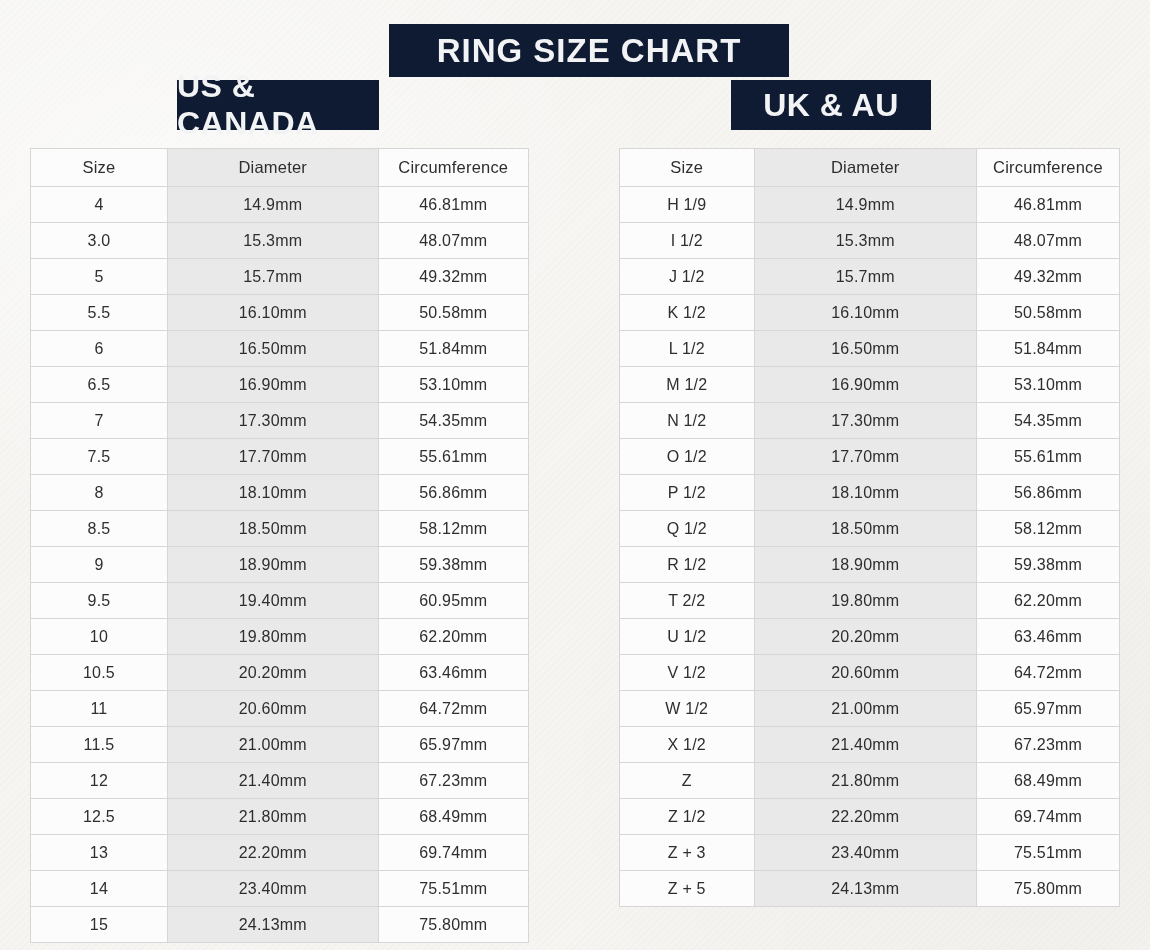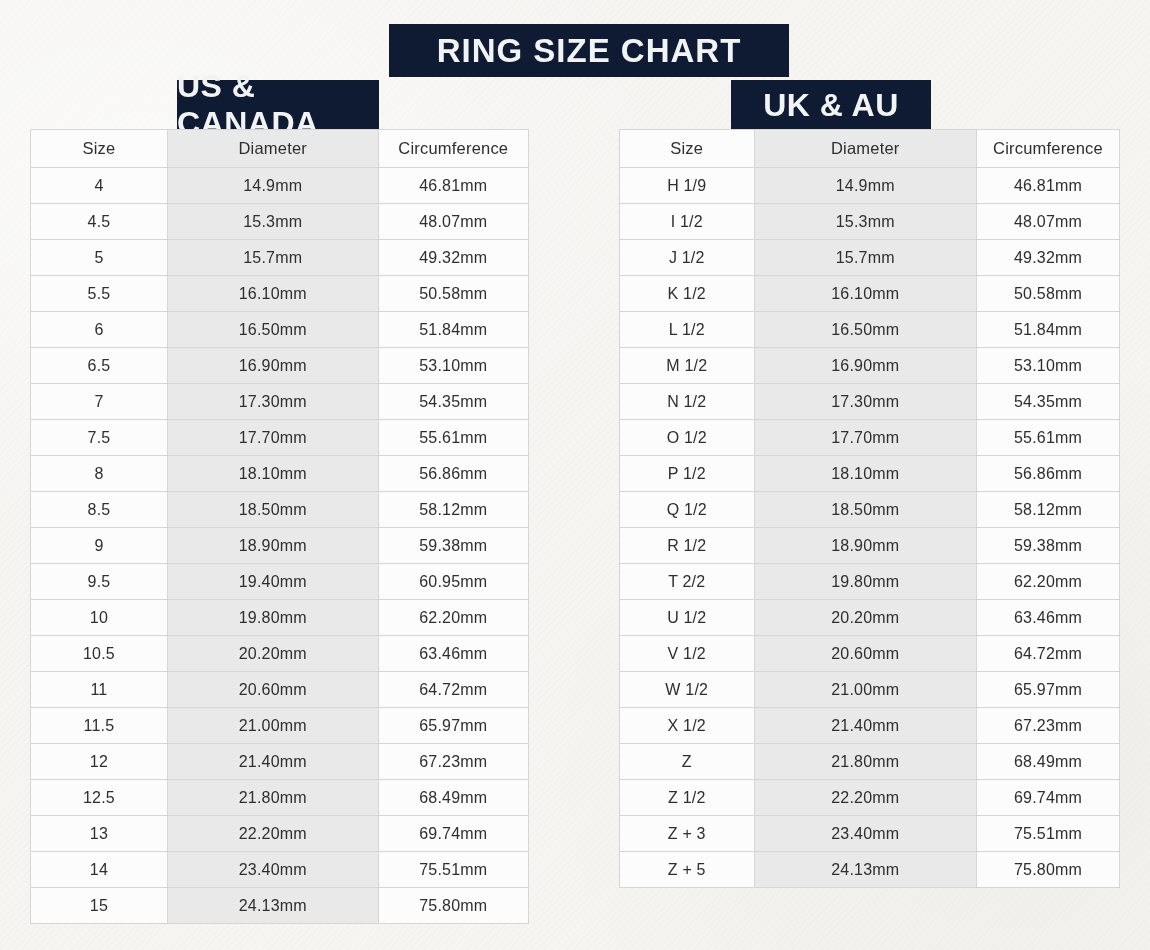--- a/index.html
+++ b/index.html
@@ -28,21 +28,21 @@
   .title-banner {
     left: 389px; top: 24px; width: 400px; height: 53px;
     font-size: 33px; letter-spacing: 1px;
   }
   .region-banner { height: 50px; font-size: 32px; letter-spacing: 0.5px; top: 80px; }
   .region-banner.us { left: 177px; width: 202px; }
   .region-banner.uk { left: 731px; width: 200px; }
 
   table.size-table {
     position: absolute;
-    top: 129px;
+    top: 148px;
     border-collapse: collapse;
     table-layout: fixed;
     background: transparent;
   }
   table.size-table.left  { left: 30px;  width: 499px; }
   table.size-table.right { left: 619px; width: 501px; }
 
   .size-table th, .size-table td {
     border: 1px solid #d6d6d6;
     text-align: center;
@@ -86,21 +86,21 @@
         <th>Circumference</th>
       </tr>
     </thead>
     <tbody>
         <tr>
           <td>4</td>
           <td class="dia">14.9mm</td>
           <td>46.81mm</td>
         </tr>
         <tr>
-          <td>4.5</td>
+          <td>3.0</td>
           <td class="dia">15.3mm</td>
           <td>48.07mm</td>
         </tr>
         <tr>
           <td>5</td>
           <td class="dia">15.7mm</td>
           <td>49.32mm</td>
         </tr>
         <tr>
           <td>5.5</td>

